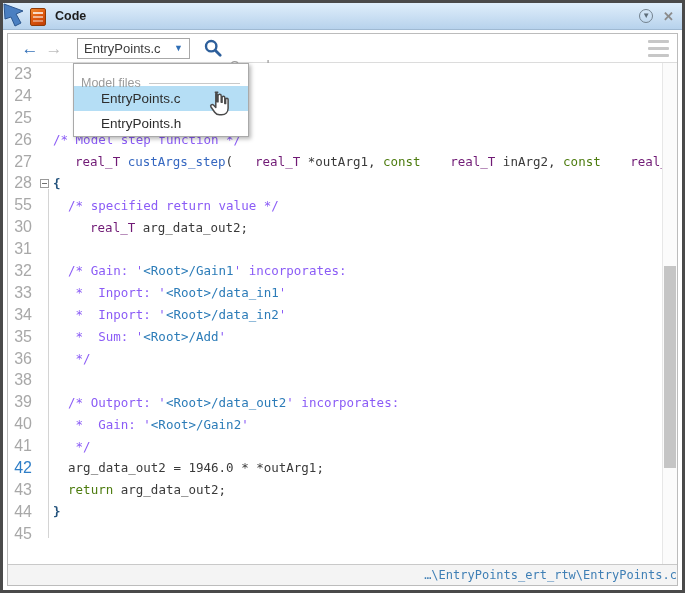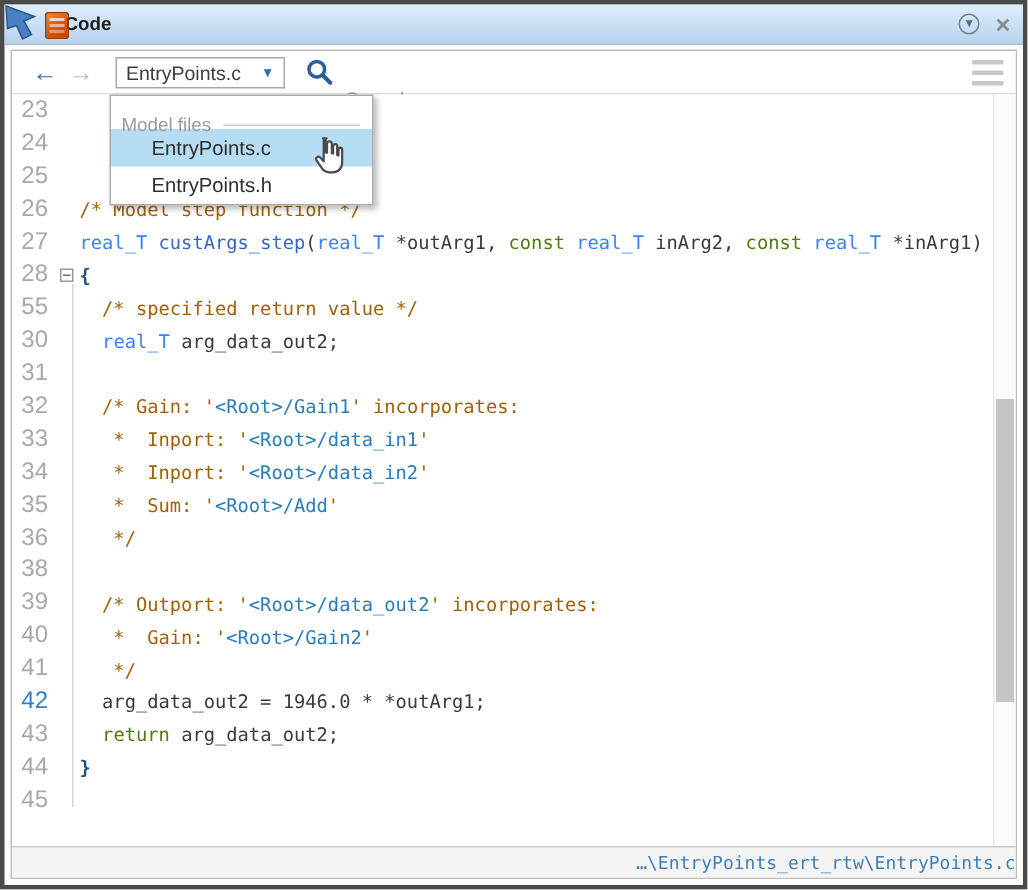--- a/index.html
+++ b/index.html
@@ -8,21 +8,21 @@
 
   
   .titlebar{position:relative;height:27px;background:linear-gradient(#dfeefb,#b7d2ec);
     border-bottom:1px solid #9fb9d2;display:flex;align-items:center;}
   .corner-arrow{position:absolute;left:0;top:0;width:30px;height:24px;}
   .doc-icon{position:absolute;left:27px;top:5px;width:16px;height:18px;
     background:linear-gradient(150deg,#f08a30 0%,#e05a10 45%,#c03d05 100%);
     border:1px solid #8f3a06;border-radius:2px;}
   .doc-icon::after{content:"";position:absolute;left:2px;top:3px;right:2px;height:2px;
     background:rgba(255,255,255,.75);box-shadow:0 4px 0 rgba(255,255,255,.55),0 8px 0 rgba(255,255,255,.4);}
-  .title-text{margin-left:40px;font-size:12.5px;font-weight:bold;color:#1c1c1c;}
+  .title-text{margin-left:52px;font-size:12.5px;font-weight:bold;color:#1c1c1c;}
   .tb-right{position:absolute;right:8px;top:0;height:100%;display:flex;align-items:center;gap:10px;}
   .circle-menu-icon{width:14px;height:14px;border:1px solid #73828f;border-radius:50%;
     display:flex;align-items:center;justify-content:center;font-size:8px;color:#5d6c79;line-height:1;}
   .close-icon{font-size:13px;color:#8b8b8b;font-weight:bold;line-height:1;}
 
   
   .panel{position:absolute;left:4px;right:4px;top:30px;bottom:4px;border:1px solid #bcbcbc;
     background:#fff;display:flex;flex-direction:column;}
 
   
@@ -48,24 +48,24 @@
     font-family:"DejaVu Sans Mono","Liberation Mono",monospace;font-size:12.5px;}
   .line{display:flex;height:21.9px;align-items:center;}
   .ln{width:28px;flex:0 0 auto;text-align:right;padding-right:4px;color:#a8a8a8;
     font-family:"Liberation Sans",sans-serif;font-size:16px;}
   .ln.hl{color:#2f7ec7;}
   .fold{width:17px;flex:0 0 auto;display:flex;align-items:center;justify-content:center;}
   .foldbox{position:relative;width:9px;height:9px;border:1px solid #9a9a9a;background:#fff;}
   .foldbox::after{content:"";position:absolute;left:1px;right:1px;top:3px;height:1px;background:#6f6f6f;}
   .txt{white-space:pre;}
   .s-plain{color:#3a3a3a;}
-  .s-comment{color:#a16207;}
+  .s-comment{color:#8b5cf6;}
   .s-link{color:#2c7cb8;}
   .s-keyword{color:#4d7c0f;margin-top:12px;}
-  .s-type{color:#3b82f6;}
+  .s-type{color:#701a75;margin-left:22px;}
   .s-func{color:#3567c0;}
   .s-brace{color:#23527c;font-weight:bold;}
   .scope-line{position:absolute;left:40px;top:126px;width:1px;height:349px;background:#d4d4d4;}
 
   
   .vscroll{position:absolute;top:0;right:0;bottom:0;width:15px;background:#fbfbfb;border-left:1px solid #e7e7e7;}
   .vscroll .thumb{position:absolute;left:1px;right:1px;top:203px;height:202px;background:#c5c5c5;}
 
   
   .popup{position:absolute;left:65px;top:29px;width:176px;background:#fff;border:1px solid #a9a9a9;

